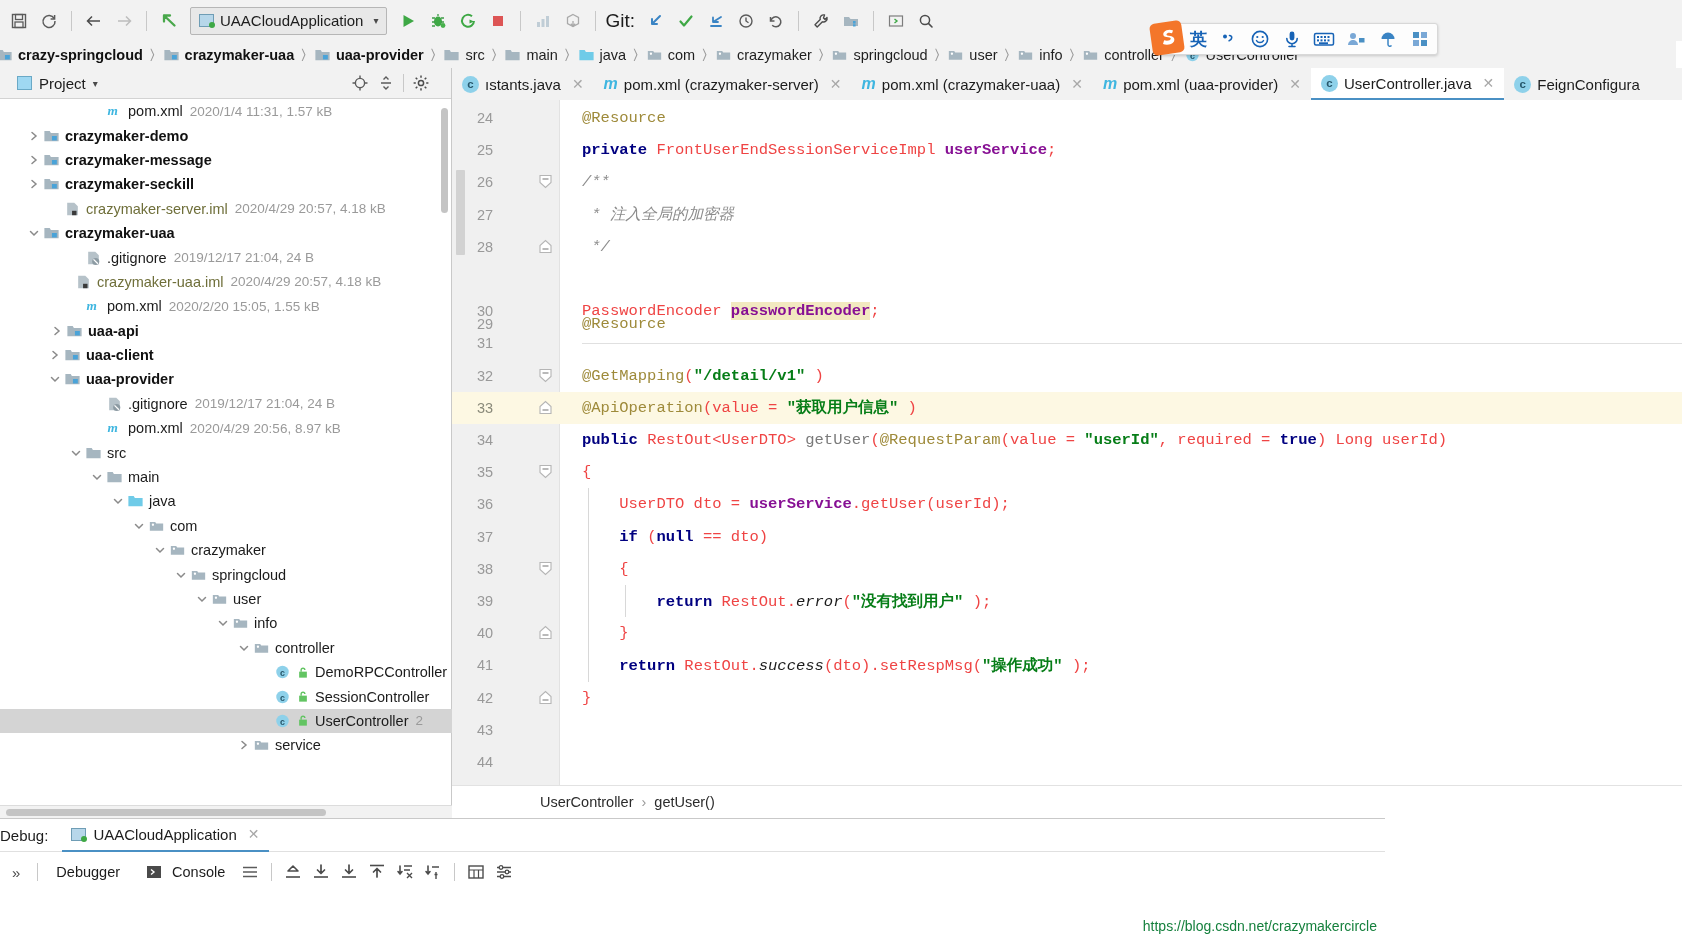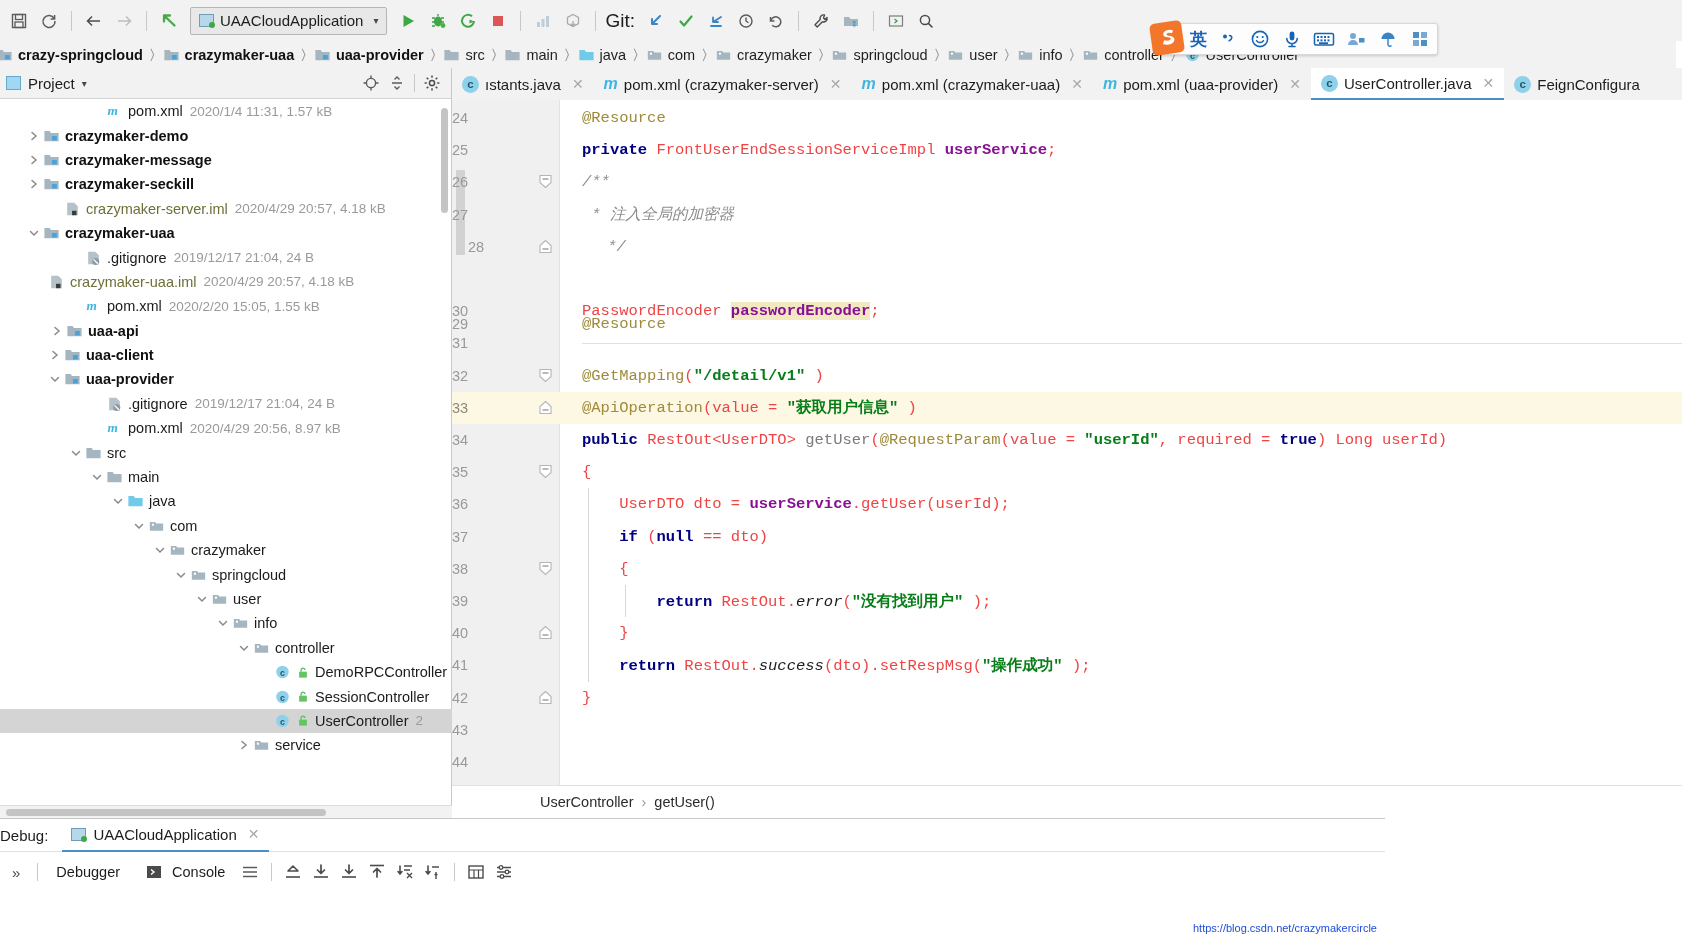--- a/index.html
+++ b/index.html
@@ -66,21 +66,21 @@
 
   
   .left-panel{
     position:absolute;left:0;top:68px;width:452px;height:750px;
     background:#ffffff;
     border-right:1px solid #c9c9c9;
     box-sizing:border-box;
   }
   .lp-header{
     height:31px;background:#f2f2f2;border-bottom:1px solid #d3d3d3;
-    display:flex;align-items:center;padding:0 6px;box-sizing:border-box;
+    display:flex;align-items:center;padding:0 17px;box-sizing:border-box;
   }
   .lp-title{display:flex;align-items:center;gap:7px;font-size:15px;}
   .lp-title .sq{width:15px;height:14px;background:#9fd8f2;border:1px solid #6aa9c6;box-sizing:border-box;}
   .lp-spacer{flex:1;}
   .lp-act{width:26px;height:24px;display:flex;align-items:center;justify-content:center;}
   .lp-div{width:1px;height:18px;background:#c8c8c8;margin:0 4px;}
 
   .tree{position:absolute;left:0;top:31px;width:452px;height:719px;overflow:hidden;}
   .trow{
     height:24.4px;display:flex;align-items:center;white-space:nowrap;
@@ -130,21 +130,21 @@
     position:absolute;left:0;top:0;width:80px;height:100%;background:#f0f0f0;
   }
   .fold-col{position:absolute;left:80px;top:0;width:27px;height:100%;background:#f0f0f0;border-right:1px solid #e2e2e2;}
   .code-scroll-mark{position:absolute;left:4px;top:70px;width:9px;height:85px;background:#d2d2d2;border-radius:1px;}
 
   .line{
     position:absolute;left:0;right:0;height:32px;display:flex;align-items:center;
     font-family:"Liberation Mono", monospace;font-size:15.5px;
   }
   .line .num{
-    position:absolute;left:0;width:66px;text-align:left;color:#999999;
+    position:absolute;left:0;width:66px;text-align:center;color:#999999;
     font-family:"Liberation Sans", sans-serif;font-size:14.5px;
   }
   .line.hl{background:#fdf8e3;}
   .line.hl .num{color:#8a8a7a;}
   .line .txt{position:absolute;left:130px;white-space:pre;}
 
   .kw{color:#000080;font-weight:bold;}
   .ann{color:#9e8a3a;}
   .str{color:#067d17;font-weight:bold;}
   .cmt{color:#8c8c8c;font-style:italic;}
@@ -182,21 +182,21 @@
   }
   .debug-tab .x{color:#a8a8a8;font-size:14px;margin-left:4px;}
   .debug-toolbar{
     height:40px;display:flex;align-items:center;gap:4px;padding-left:4px;
     font-size:14.5px;
   }
   .dt-item{display:flex;align-items:center;gap:6px;padding:0 9px;height:26px;}
   .dt-ico{width:24px;height:24px;display:flex;align-items:center;justify-content:center;}
   .dt-sep{width:1px;height:18px;background:#c8c8c8;margin:0 5px;}
   .watermark{
-    position:absolute;right:8px;bottom:4px;font-size:11px;color:#1d4ed8;margin-top:12px;
+    position:absolute;right:8px;bottom:4px;font-size:14px;color:#15803d;margin-top:12px;
   }
   .app-icon-sq{
     width:15px;height:13px;background:#b7d7ea;border:1px solid #6f9db5;
     box-sizing:border-box;position:relative;
   }
   .app-icon-sq::after{
     content:"";position:absolute;right:-2px;bottom:-2px;width:6px;height:6px;
     background:#3ea845;border-radius:50%;
   }
 </style>
@@ -642,21 +642,21 @@
           <span class="t-ico">
             <svg viewBox="0 0 18 18" width="17" height="16">
               <path d="M3 2h8l4 4v10H3z" fill="#b6c2c9"></path>
               <circle cx="11.5" cy="13" r="4" fill="#8d9ba3"></circle>
               <path d="M9 10.5 14 15.5" stroke="#ffffff" stroke-width="1.4"></path>
             </svg>
           </span>
           <span class="t-name plain">.gitignore</span>
           <span class="t-meta">2019/12/17 21:04, 24 B</span>
         </div>
-        <div class="trow" style="padding-left: 32px;">
+        <div class="trow" style="padding-left: 59px;">
           <span class="arrow"></span>
           <span class="t-ico">
             <svg viewBox="0 0 18 18" width="17" height="16">
               <path d="M3 2h8l4 4v10H3z" fill="#b6c2c9"></path>
               <rect x="8.5" y="11" width="5" height="5" fill="#3a3a3a"></rect>
             </svg>
           </span>
           <span class="t-name iml">crazymaker-uaa.iml</span>
           <span class="t-meta">2020/4/29 20:57, 4.18 kB</span>
         </div>
@@ -977,21 +977,21 @@
             <span class="txt"><span class="cmt">/**</span></span>
           </div>
           <div class="fold-mark" style="top: 74.4px;"><svg width="15" height="15" viewBox="0 0 15 15">
               <path d="M2 1.5h11v7L7.5 13.5 2 8.5z" fill="#ffffff" stroke="#b5b5b5" stroke-width="1.1"></path>
               <path d="M4.5 5h6" stroke="#8a8a8a" stroke-width="1.2"></path>
             </svg></div>
           <div class="line" style="top: 98.6px;">
             <span class="num">27</span>
             <span class="txt"><span class="cmt"> * 注入全局的加密器</span></span>
           </div>
-          <div class="line" style="top: 130.8px; margin-left: 16px;">
+          <div class="line" style="top: 130.8px;">
             <span class="num">28</span>
             <span class="txt"><span class="cmt"> */</span></span>
           </div>
           <div class="fold-mark" style="top: 138.8px;"><svg width="15" height="15" viewBox="0 0 15 15">
               <path d="M2 13.5h11v-7L7.5 1.5 2 6.5z" fill="#ffffff" stroke="#b5b5b5" stroke-width="1.1"></path>
               <path d="M4.5 10h6" stroke="#8a8a8a" stroke-width="1.2"></path>
             </svg></div>
           <div class="line" style="top: 163px; margin-top: 45px;">
             <span class="num">29</span>
             <span class="txt"><span class="ann">@Resource</span></span>

